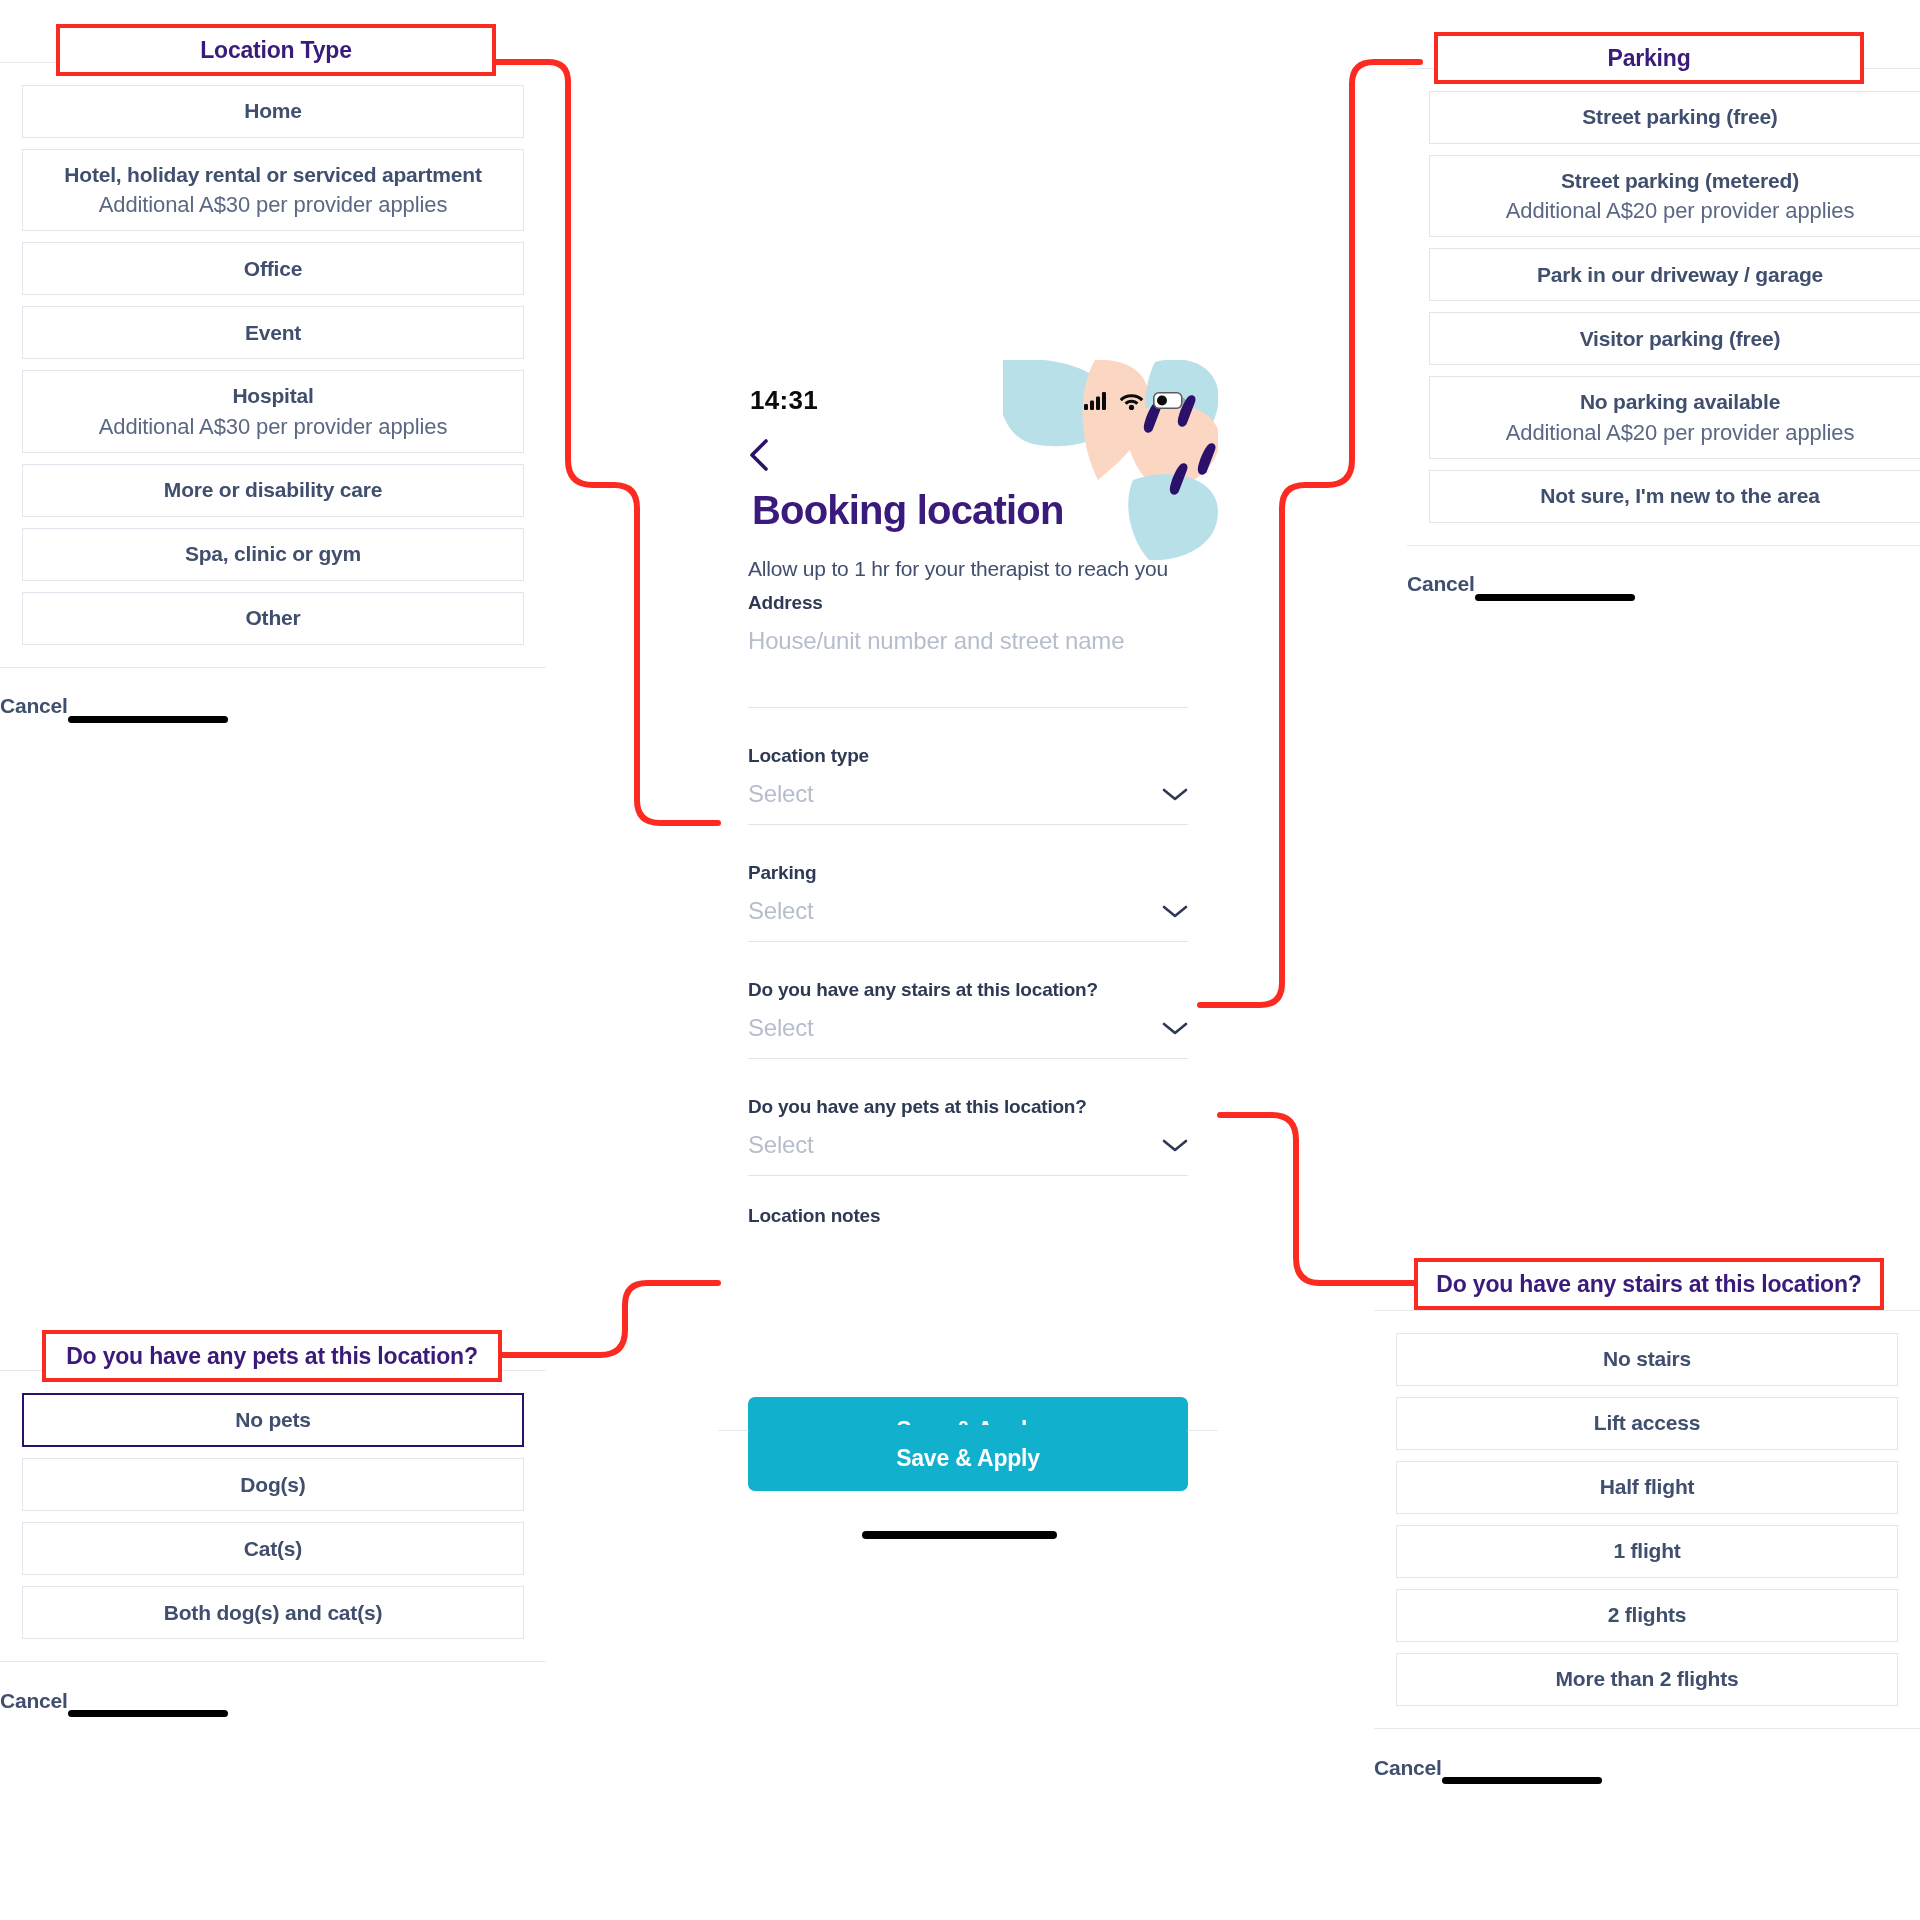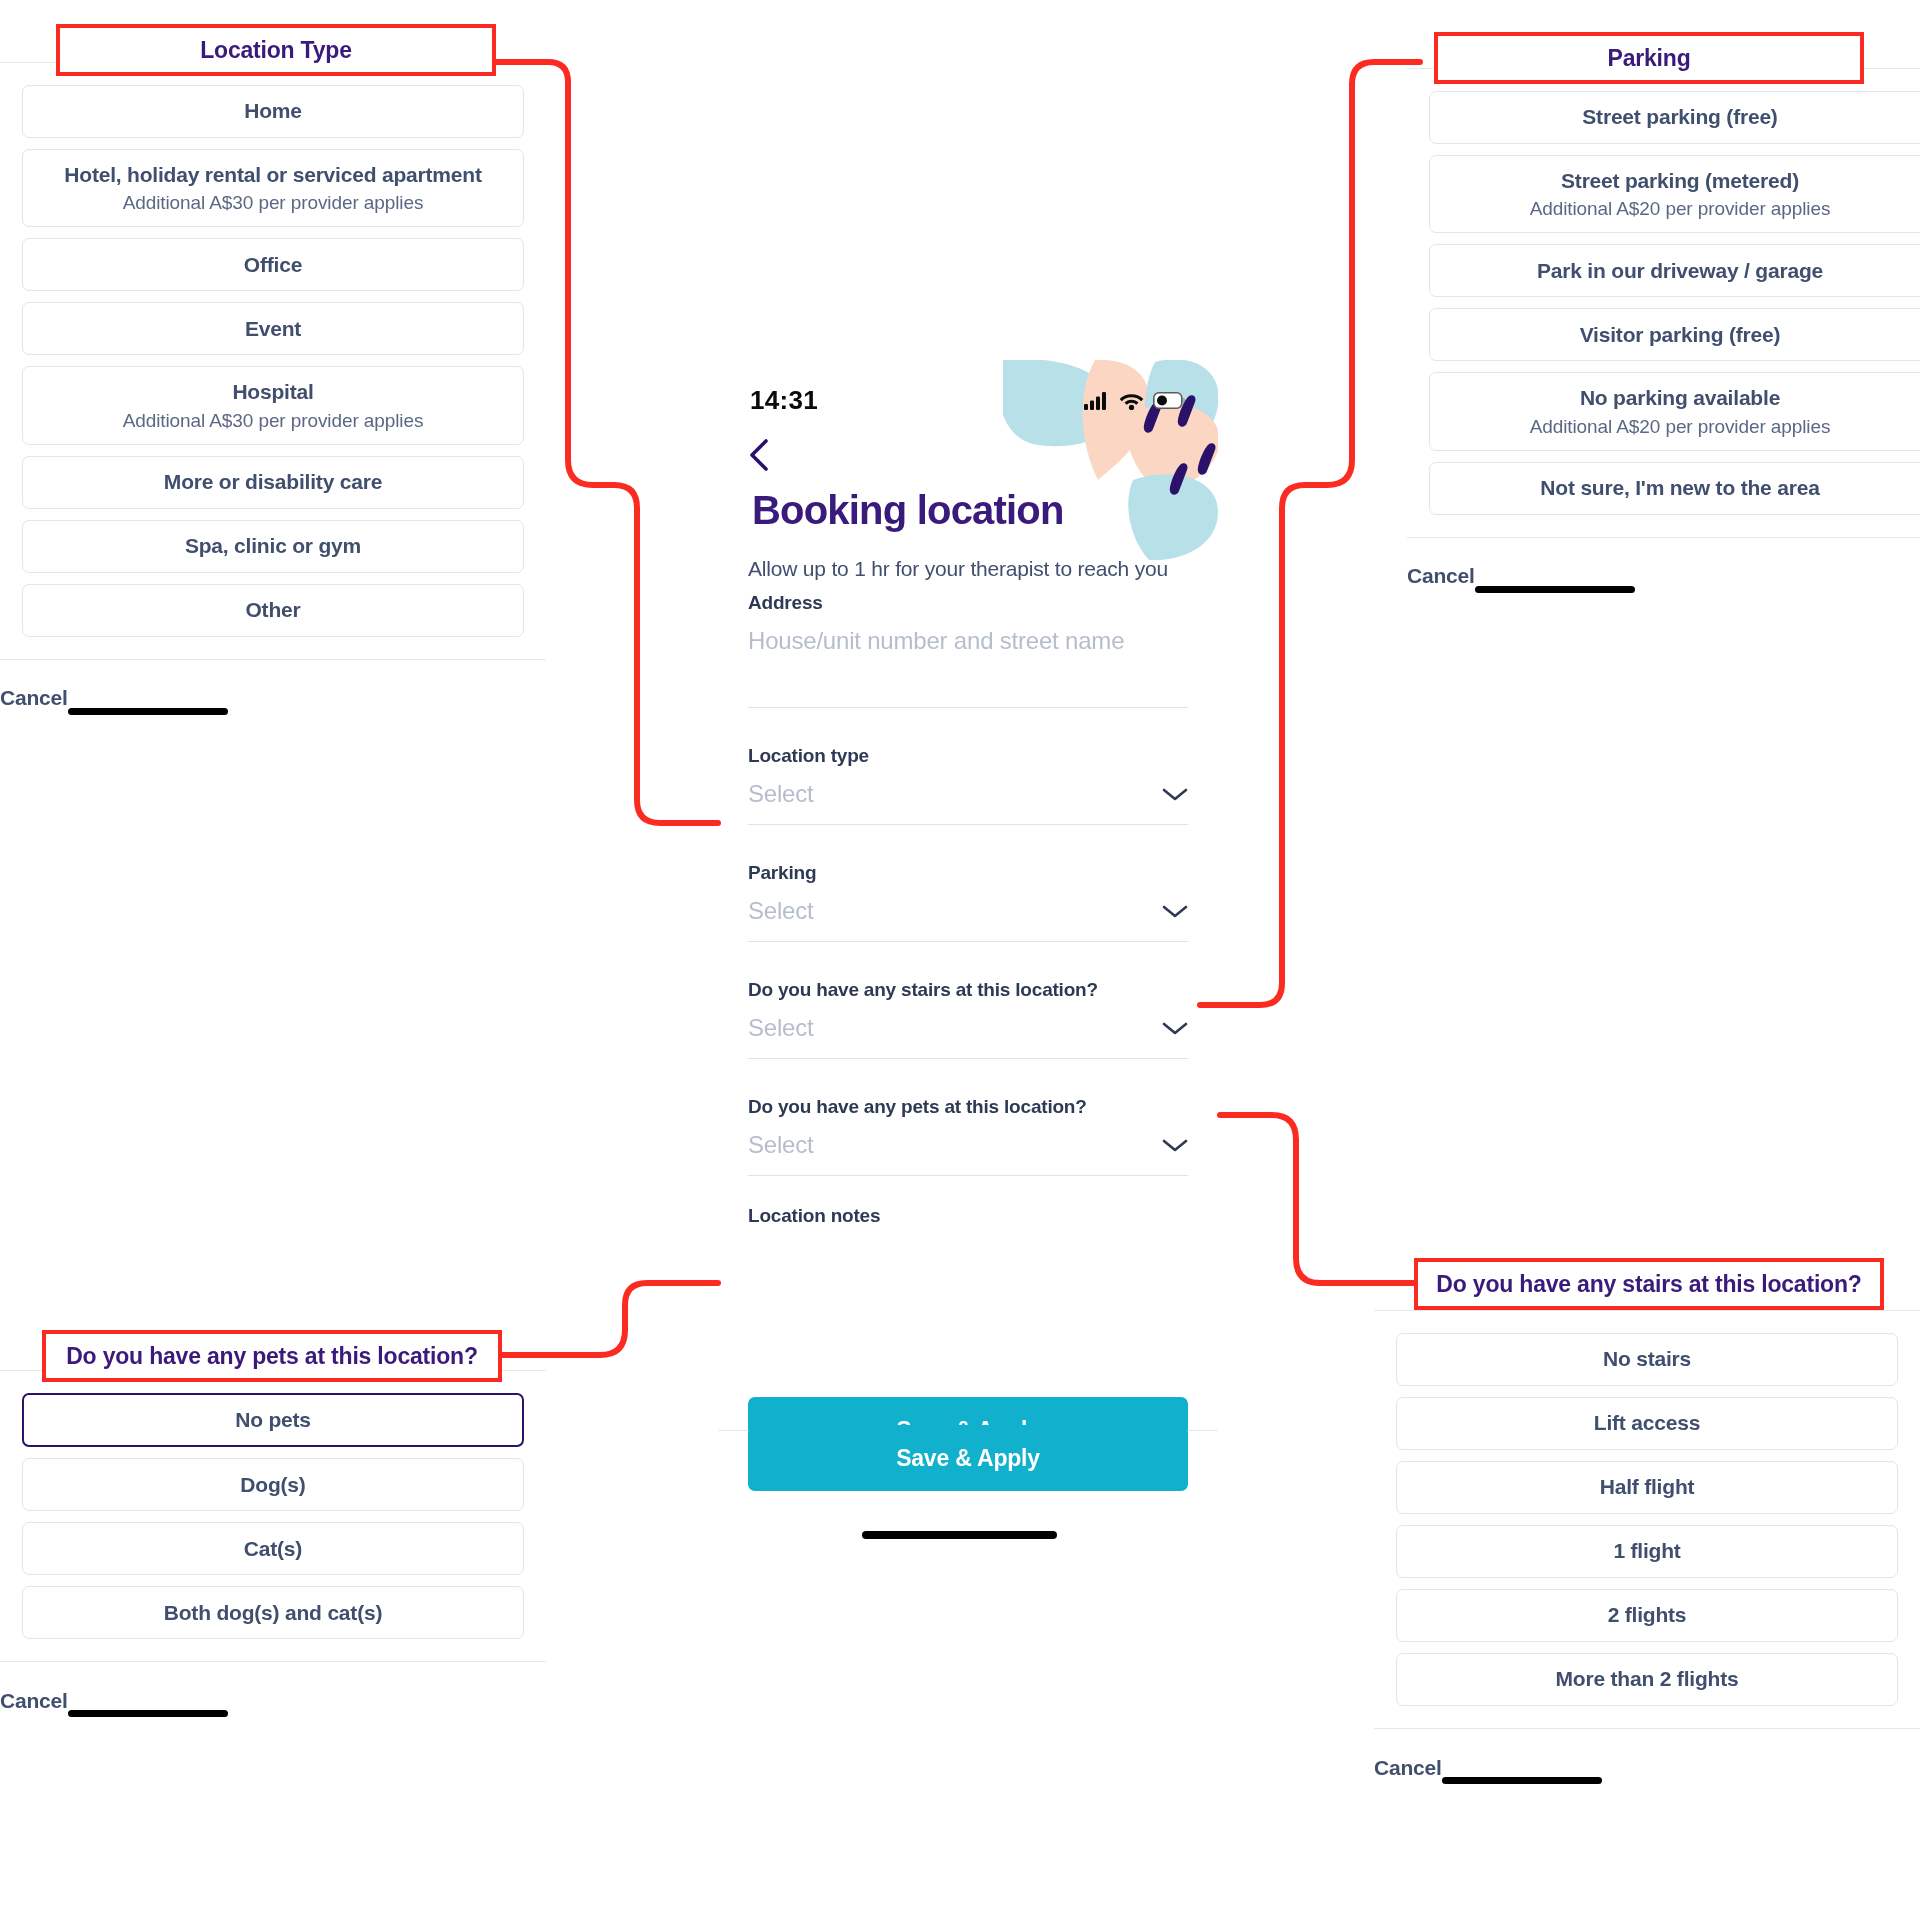--- a/index.html
+++ b/index.html
@@ -19,33 +19,33 @@
     color:#3a1a7a;
     font-weight:700;
     font-size:23px;
     border-bottom:1px solid #e6e8ef;
     letter-spacing:-0.2px;
   }
   .sheet-body { padding: 22px 22px 0 22px; }
   .opt {
     width:100%;
     border:1px solid #e2e5ee;
-    border-radius:7px;
+    border-radius:0;
     background:#fff;
     display:flex; flex-direction:column; align-items:center; justify-content:center;
     margin-bottom:11px;
     padding:12px 10px;
     min-height:53px;
   }
   .opt.selected { border:2px solid #2b1169; }
   .opt-title {
     color:#404f6e; font-weight:700; font-size:21px; line-height:1.25; letter-spacing:-0.2px;
   }
   .opt-sub {
-    color:#5b6884; font-weight:400; font-size:19px; margin-top:4px; letter-spacing:-0.1px;
+    color:#5b6884; font-weight:400; font-size:22px; margin-top:4px; letter-spacing:-0.1px;
   }
   .sheet-footer {
     border-top:1px solid #e6e8ef;
     display:flex; align-items:center;
     padding-top:22px;
   }
   .cancel-label {
     color:#404f6e; font-weight:700; font-size:21px; letter-spacing:-0.2px;
   }
   .home-ind {

